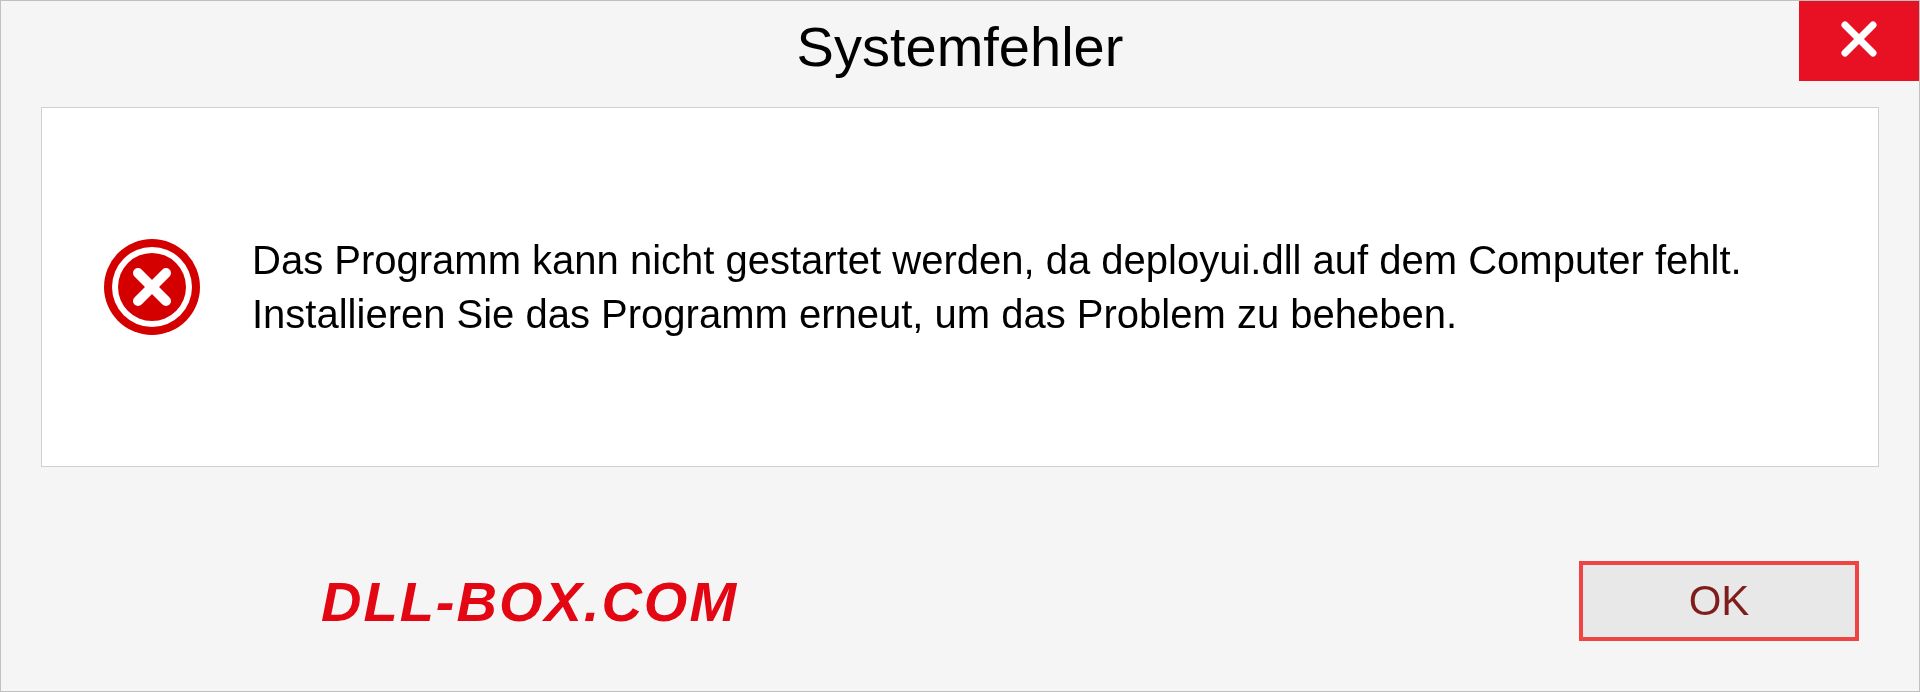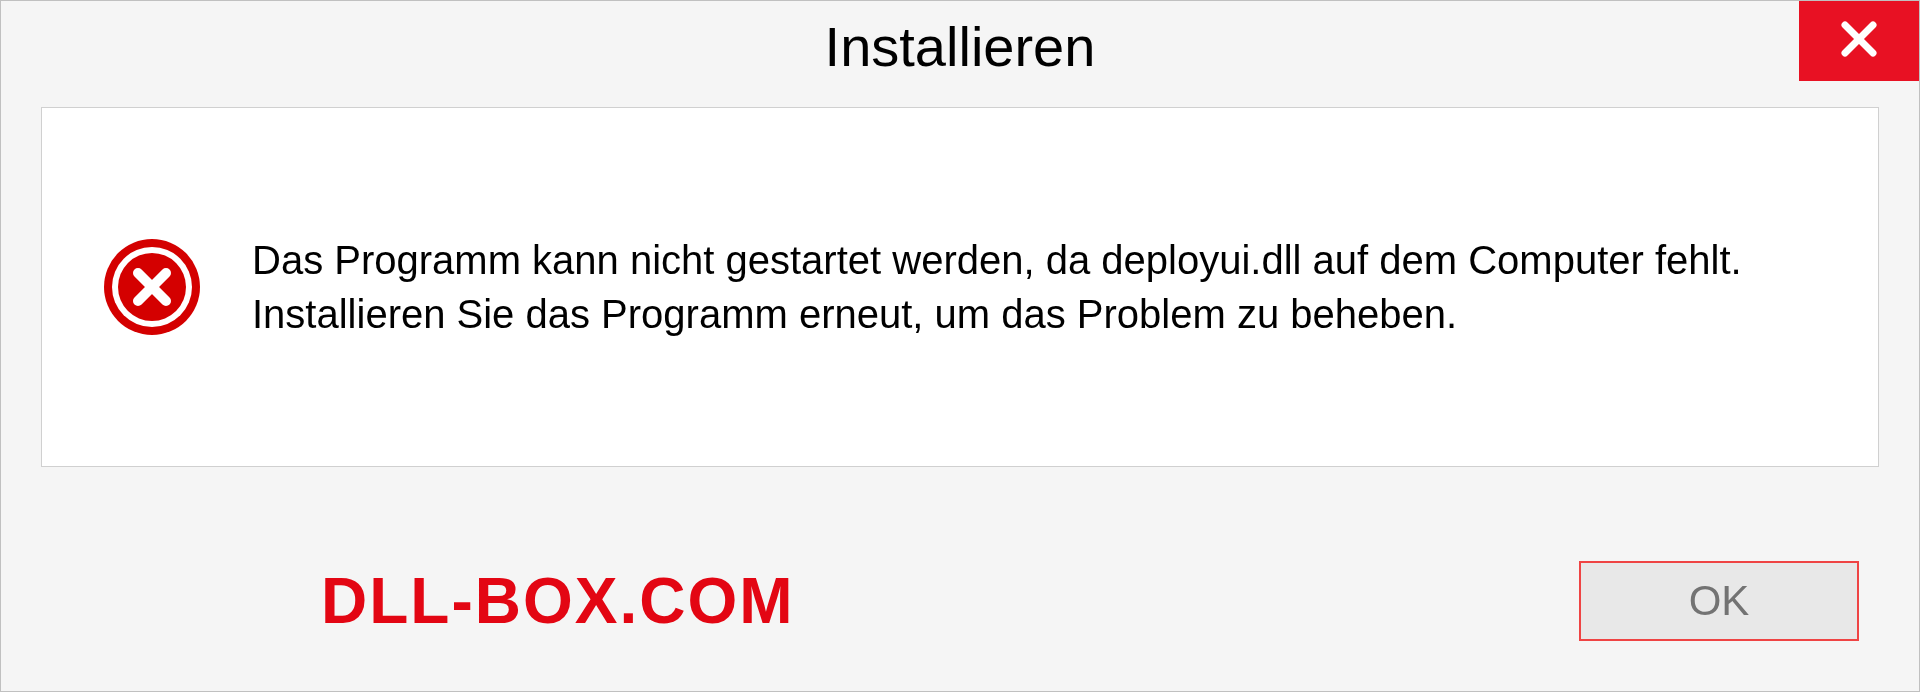--- a/index.html
+++ b/index.html
@@ -80,44 +80,45 @@
       bottom: 30px;
       left: 0;
       right: 0;
       height: 120px;
       display: flex;
       align-items: center;
       justify-content: space-between;
       padding: 0 60px 0 320px;
     }
     .watermark {
-      font-size: 64px;
+      font-size: 56px;
       font-weight: 900;
       color: #e30613;
       letter-spacing: 2px;
+      font-style: italic;
       font-family: Arial, sans-serif;
     }
     .ok-button {
       width: 280px;
       height: 80px;
       background: #e8e8e8;
-      border: 2px solid #ef4444;
+      border: 4px solid #ef4444;
       font-size: 42px;
-      color: #737373;
+      color: #7f1d1d;
       cursor: pointer;
       font-family: inherit;
     }
   </style>
 </head>
 <body>
 
 <div class="dialog-window">
 
   <div class="titlebar">
-    <div class="title-text">Installieren</div>
+    <div class="title-text">Systemfehler</div>
     <div class="close-button">
       <span>
         <svg viewBox="0 0 24 24" fill="none" stroke="#ffffff" stroke-width="3.5" stroke-linecap="round">
           <line x1="5" y1="5" x2="19" y2="19"></line>
           <line x1="19" y1="5" x2="5" y2="19"></line>
         </svg>
       </span>
     </div>
   </div>
 

